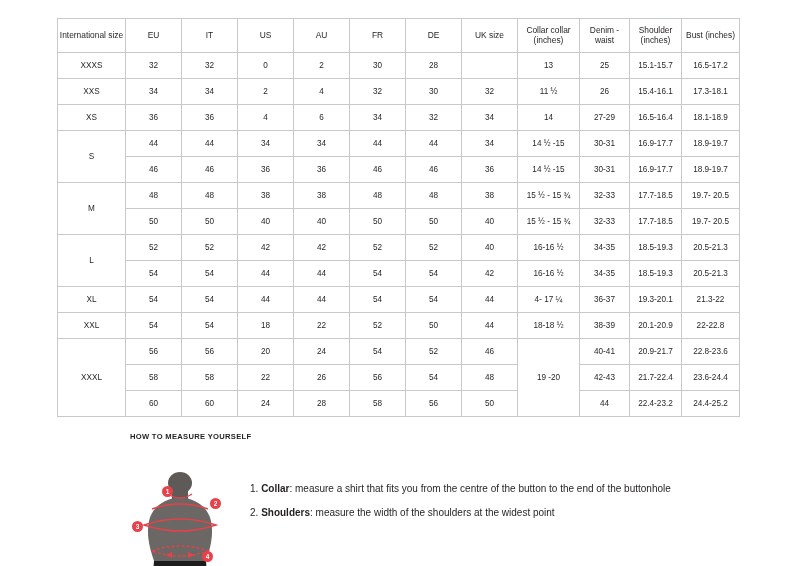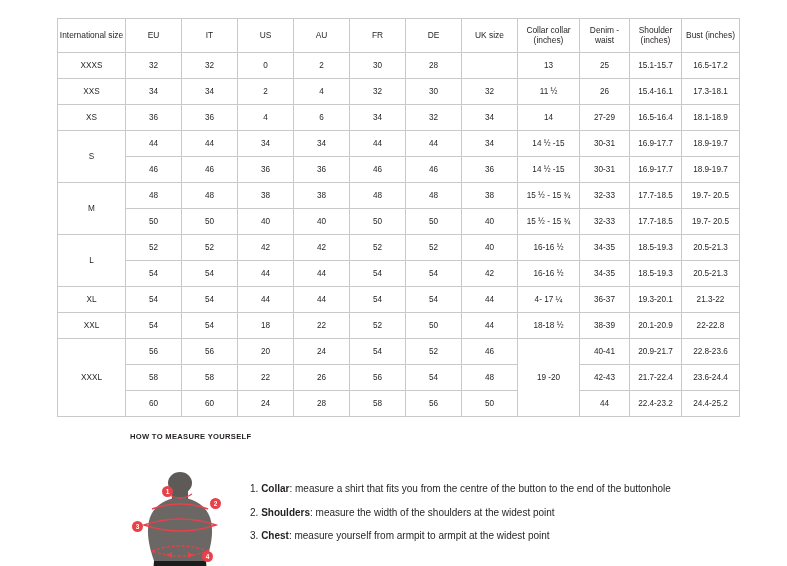--- a/index.html
+++ b/index.html
@@ -359,16 +359,15 @@
         <path d="M64 86 L58 83 L58 89 Z" fill="#e8414a"></path>
       </svg>
       <div class="marker" id="m1">1</div>
       <div class="marker" id="m2">2</div>
       <div class="marker" id="m3">3</div>
       <div class="marker" id="m4">4</div>
     </div>
     <div id="instructions">
         <div class="instr-line"><span>1.</span> <b>Collar</b><span>: measure a shirt that fits you from the centre of the button to the end of the buttonhole</span></div>
         <div class="instr-line"><span>2.</span> <b>Shoulders</b><span>: measure the width of the shoulders at the widest point</span></div>
-        <div class="instr-line"><span>3.</span> <b>Chest</b><span>: measure yourself from armpit to armpit at the widest point</span></div>
       </div>
   </div>
 </div>
 
 </body></html>

